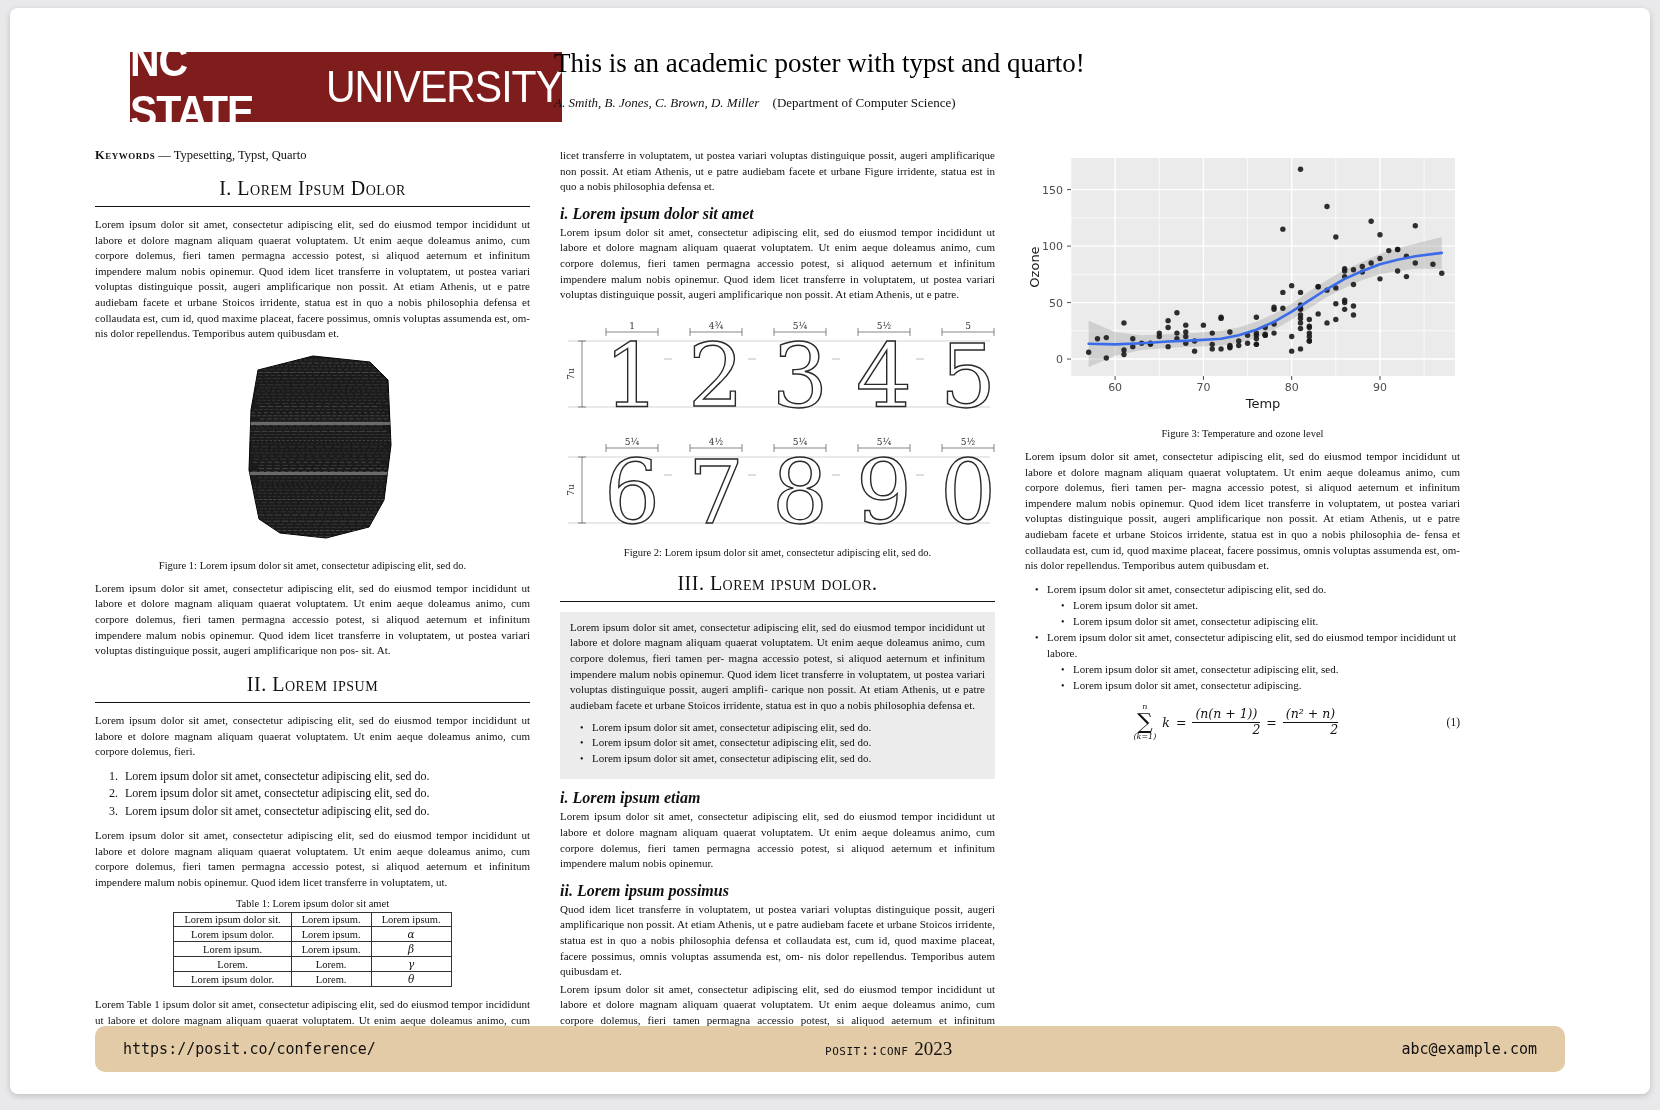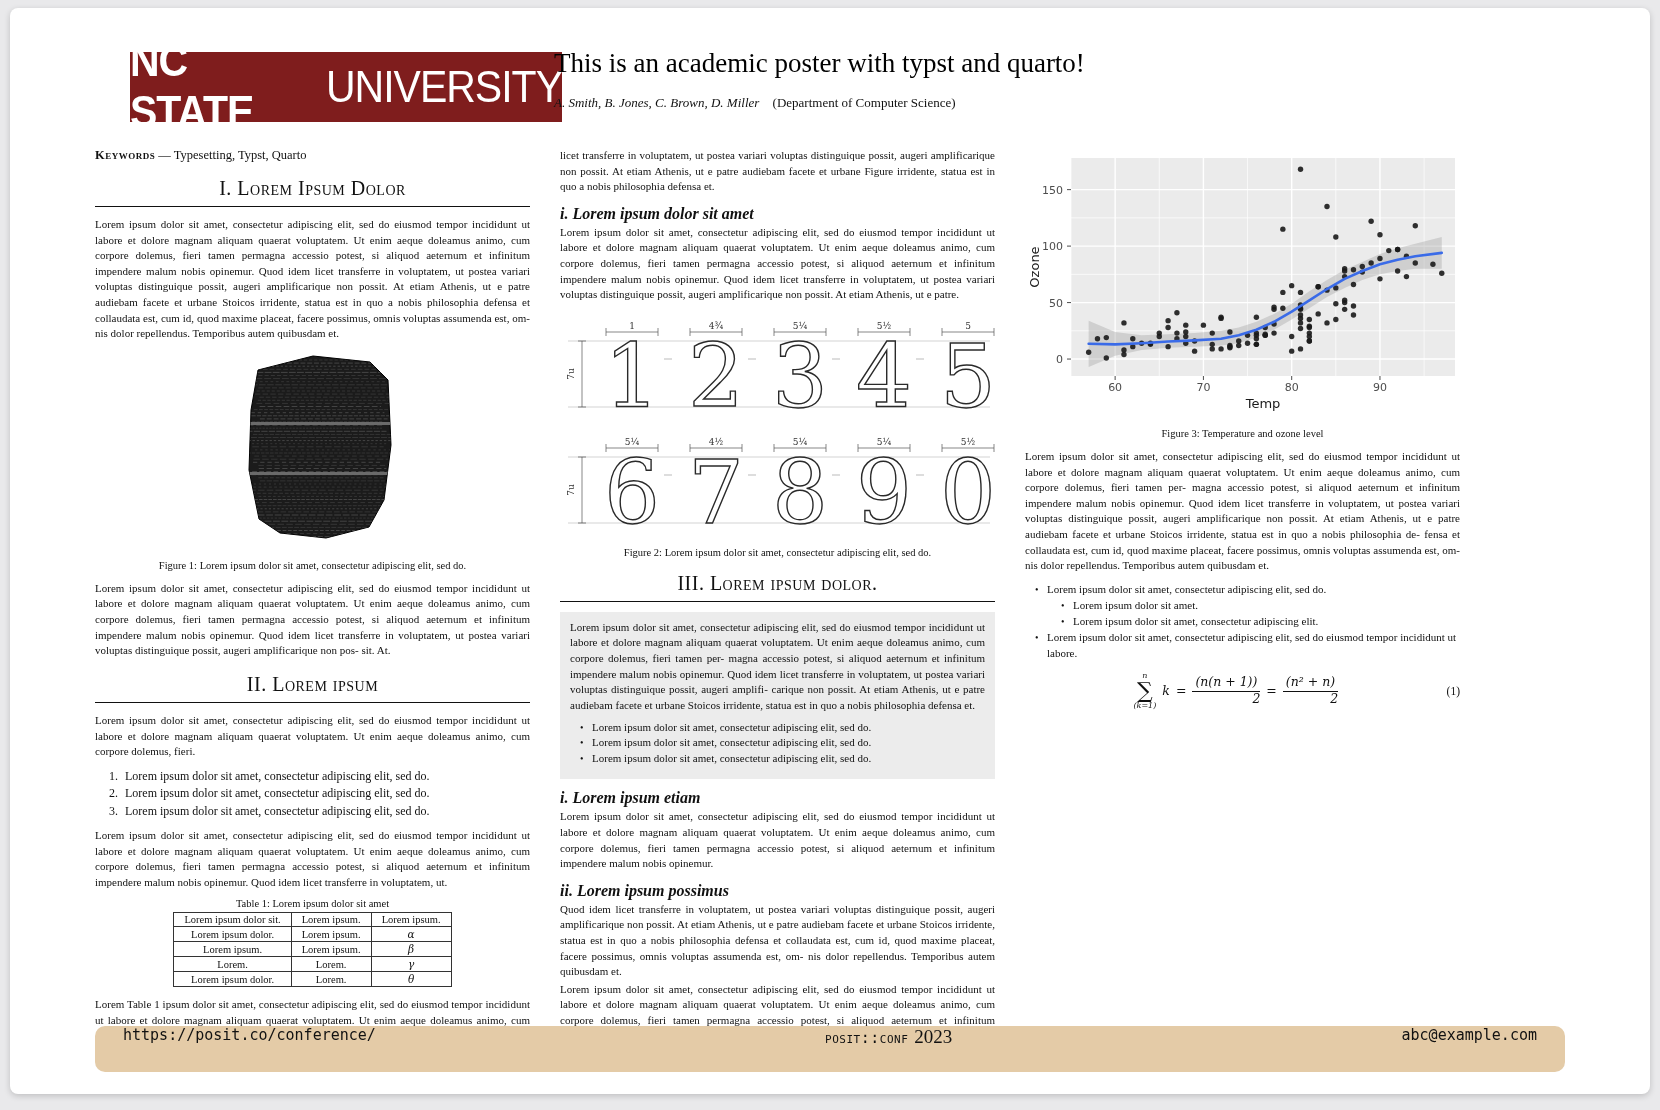--- a/index.html
+++ b/index.html
@@ -52,21 +52,21 @@
   .eq { flex:1; display:flex; align-items:center; justify-content:center; gap:6px; font-style:italic; font-family:"DejaVu Serif",serif; }
   .sum { display:inline-flex; flex-direction:column; align-items:center; line-height:1; font-style:normal; }
   .sum .lim { font-size:8px; font-style:italic; }
   .sum .sigma { font-size:22px; }
   .frac { display:inline-flex; flex-direction:column; align-items:flex-end; line-height:1.15; }
   .frac .num { border-bottom:1px solid #111; padding:0 3px 1px; }
   .eq-no { font-style:normal; font-size:11.5px; }
 
   
   .footer { position:absolute; left:85px; bottom:22px; width:1470px; height:46px; border-radius:10px;
-            display:flex; align-items:flex-start; padding:0 28px; }
+            display:flex; align-items:center; padding:0 28px; }
   .footer .url, .footer .mail { font-family:"DejaVu Sans Mono",monospace; font-size:15px; color:#111; text-decoration:none; }
   .footer .mid { flex:1; text-align:center; }
   .footer .conf { font-variant:small-caps; font-family:"DejaVu Sans Mono",monospace; font-size:15px; letter-spacing:.5px; }
   .footer .year { font-family:"Liberation Serif",serif; font-size:19px; margin-left:6px; }
 
   svg text { user-select:none; }
 </style>
 </head>
 <body>
 
@@ -483,20 +483,24 @@
       <p class="body">Lorem ipsum dolor sit amet, consectetur adipiscing elit, sed do eiusmod tempor incididunt ut labore et dolore magnam aliquam quaerat voluptatem. Ut enim aeque doleamus animo, cum corpore dolemus, fieri tamen per- magna accessio potest, si aliquod aeternum et infinitum impendere malum nobis opinemur. Quod idem licet transferre in voluptatem, ut postea variari voluptas distinguique possit, augeri amplificarique non possit. At etiam Athenis, ut e patre audiebam facete et urbane Stoicos irridente, statua est in quo a nobis philosophia de- fensa et collaudata est, cum id, quod maxime placeat, facere possimus, omnis voluptas assumenda est, om- nis dolor repellendus. Temporibus autem quibusdam et.</p>
 
       <ul class="bul">
         <li><span>Lorem ipsum dolor sit amet, consectetur adipiscing elit, sed do.</span>
           <ul class="bul">
             <li>Lorem ipsum dolor sit amet.</li>
             <li>Lorem ipsum dolor sit amet, consectetur adipiscing elit.</li>
           </ul>
         </li>
         <li><span>Lorem ipsum dolor sit amet, consectetur adipiscing elit, sed do eiusmod tempor incididunt ut labore.</span>
+          <ul class="bul">
+            <li>Lorem ipsum dolor sit amet, consectetur adipiscing elit, sed.</li>
+            <li>Lorem ipsum dolor sit amet, consectetur adipiscing.</li>
+          </ul>
         </li>
       </ul>
 
       <div class="eq-row">
         <div class="eq">
           <span class="sum">
             <span class="lim">n</span>
             <span class="sigma">∑</span>
             <span class="lim">(k=1)</span>
           </span>

